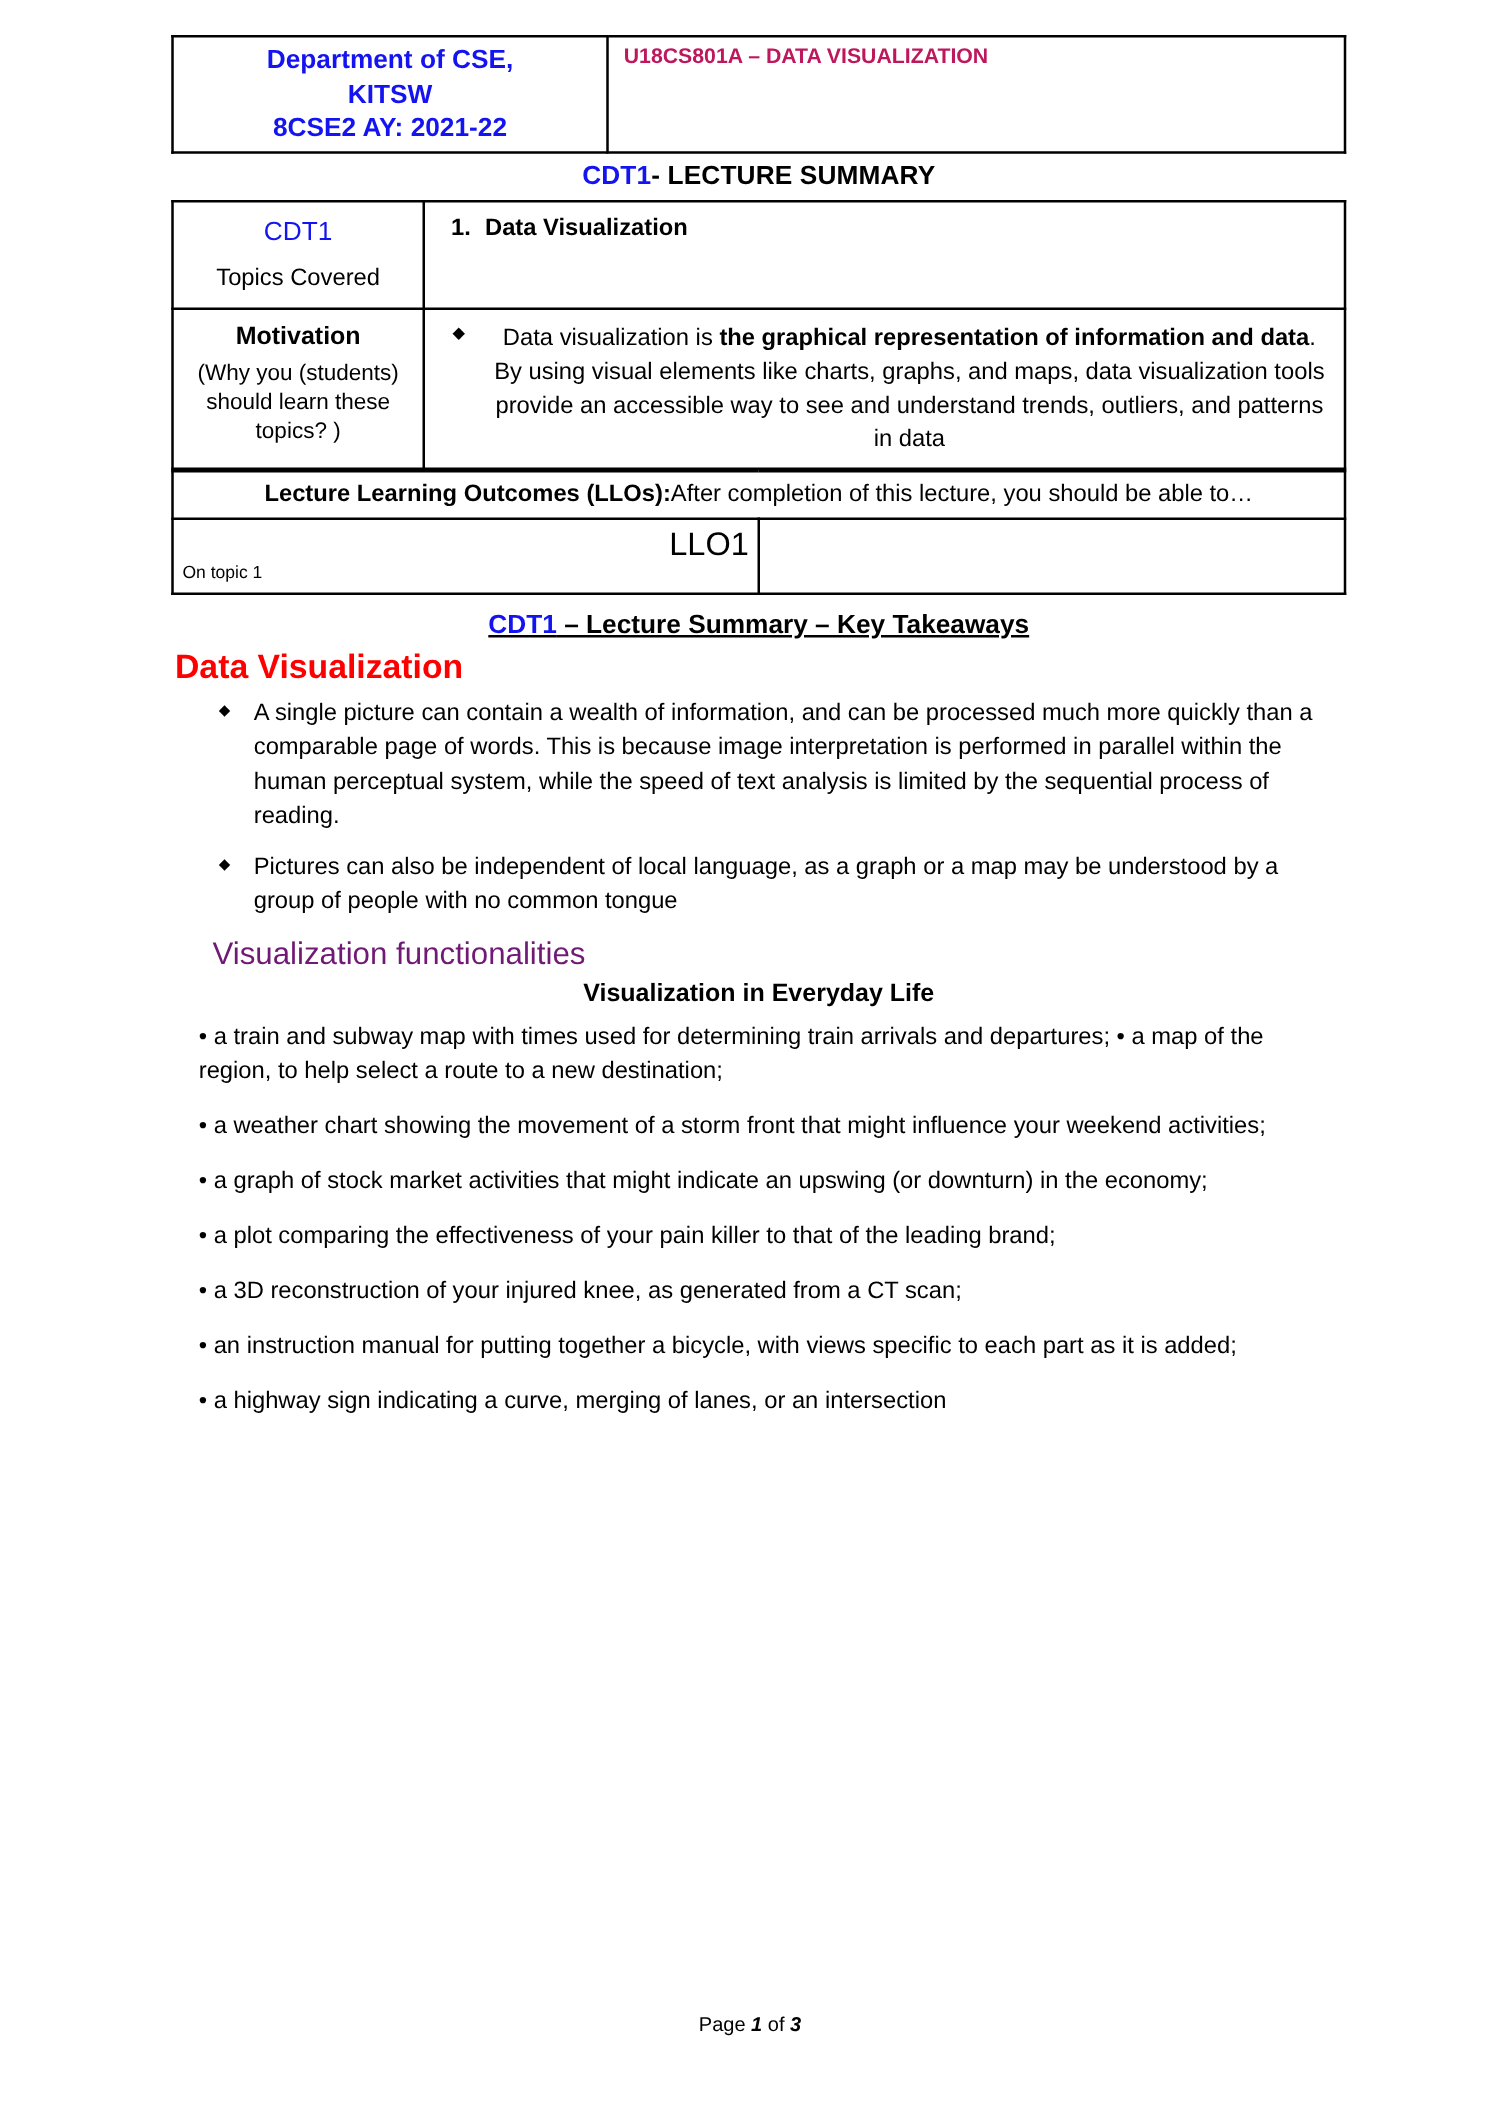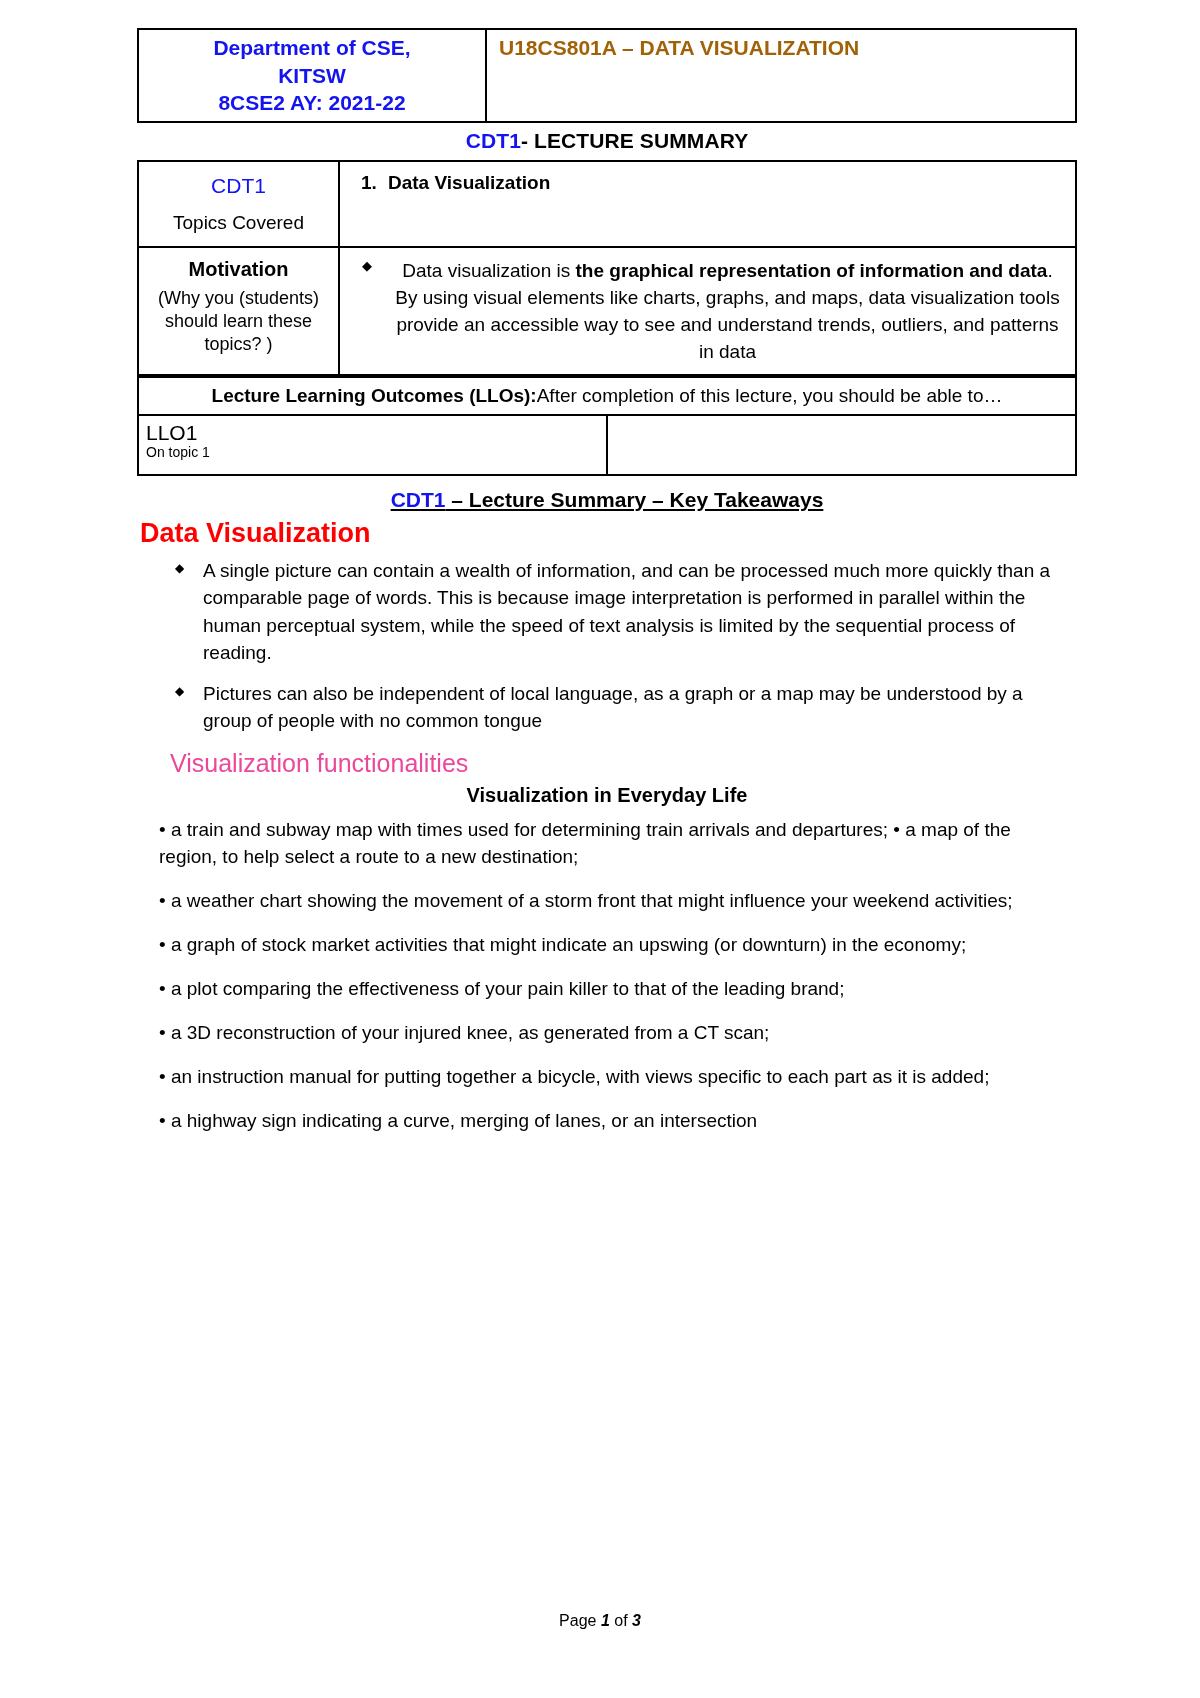--- a/index.html
+++ b/index.html
@@ -41,23 +41,23 @@
   }
   .hdr-left {
     width: 330px;
     text-align: center;
     color: #1414f0;
     font-weight: bold;
     font-size: 21px;
     line-height: 1.32;
   }
   .hdr-right {
-    color: #a16207;
-    font-weight: bold;
-    font-size: 21px;
+    color: #be185d;
+    font-weight: bold;
+    font-size: 17px;
     line-height: 1.32;
     padding-left: 12px !important;
   }
   .hdr-line2 { display: block; }
   .hdr-line3 { display: block; }
 
   .lecture-summary-title {
     text-align: center;
     font-weight: bold;
     font-size: 21px;
@@ -151,21 +151,21 @@
     vertical-align: top;
     padding: 5px 7px;
   }
   .llo-head {
     font-size: 19px;
     line-height: 1.35;
     text-align: center;
   }
   .llo-head .b { font-weight: bold; }
   .llo-key { width: 75px; }
-  .llo-key .llo-id { font-size: 21px; line-height: 1.1; }
+  .llo-key .llo-id { font-size: 26px; line-height: 1.1; text-align: right; }
   .llo-key .llo-sub { font-size: 14px; line-height: 1.15; }
   .llo-empty { height: 48px; }
 
   
   .takeaways-title {
     text-align: center;
     font-weight: bold;
     font-size: 21px;
     text-decoration: underline;
     margin: 12px 0 6px 0;
@@ -173,21 +173,21 @@
   .takeaways-title .blue { color: #1414f0; }
 
   h2.section-red {
     color: #ff0000;
     font-size: 27px;
     font-weight: bold;
     margin: 6px 0 8px 3px;
     line-height: 1.15;
   }
   h2.section-blue {
-    color: #ec4899;
+    color: #701a75;
     font-size: 25px;
     font-weight: normal;
     margin: 14px 0 6px 33px;
     line-height: 1.15;
   }
   .subhead-center {
     text-align: center;
     font-weight: bold;
     font-size: 20px;
     margin: 6px 0 10px 0;

